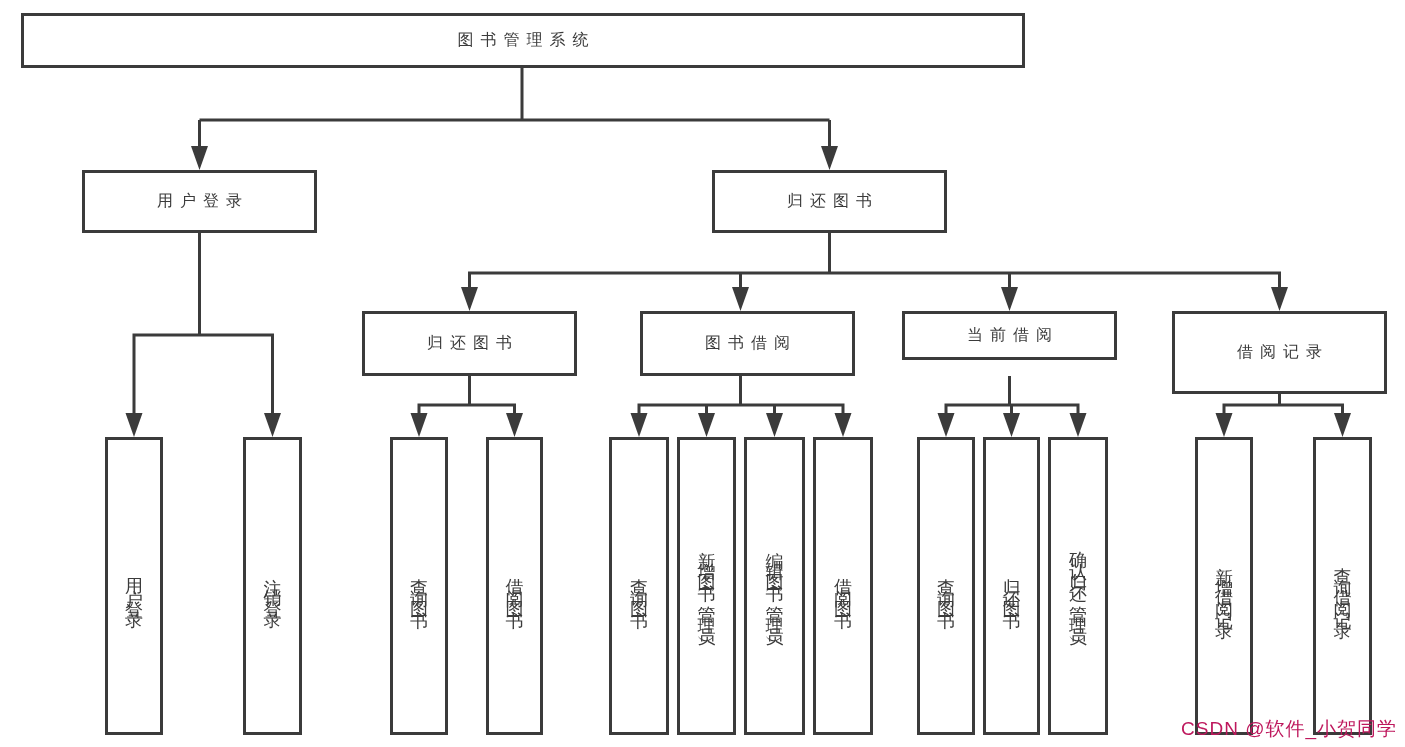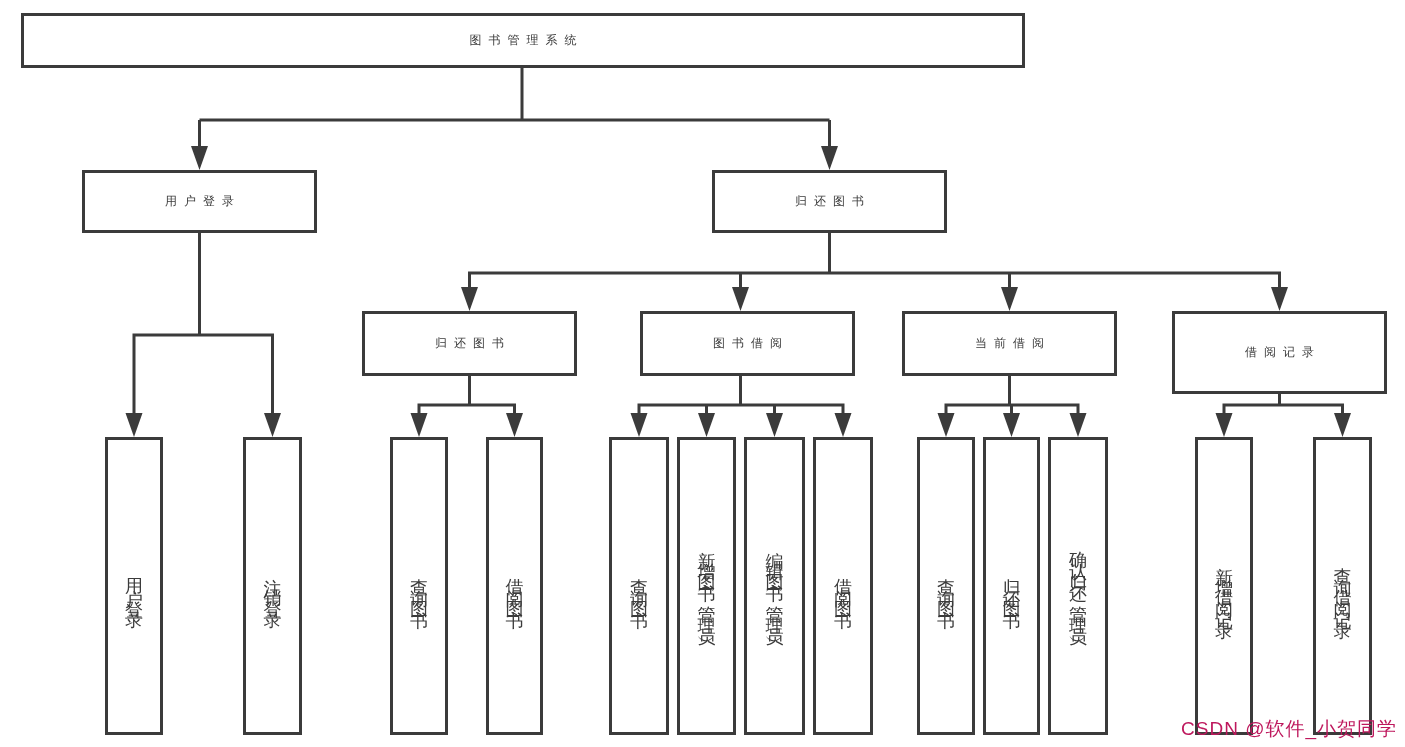--- a/index.html
+++ b/index.html
@@ -22,21 +22,21 @@
     background: #ffffff;
     border: 3px solid #3b3b3b;
     color: #3b3b3b;
     display: flex;
     align-items: center;
     justify-content: center;
     z-index: 2;
     box-sizing: border-box;
   }
   .node.h {
-    font-size: 12px;
+    font-size: 16px;
     letter-spacing: 7px;
     text-indent: 7px;
     white-space: nowrap;
   }
   .node.v {
     writing-mode: vertical-rl;
     text-orientation: mixed;
     font-size: 18px;
     letter-spacing: 11px;
     line-height: 1;
@@ -93,21 +93,21 @@
     <polygon points="1334,413 1351,413 1342.5,437" fill="#3b3b3b"></polygon>
   </svg>
 
   <div class="node h" style="left:21px; top:13px; width:1004px; height:55px;">图书管理系统</div>
 
   <div class="node h" style="left:82px; top:170px; width:235px; height:63px;">用户登录</div>
   <div class="node h" style="left:712px; top:170px; width:235px; height:63px;">归还图书</div>
 
   <div class="node h" style="left:362px; top:311px; width:215px; height:65px;">归还图书</div>
   <div class="node h" style="left:633px; top:311px; width:215px; height:65px;margin-left:7px;">图书借阅</div>
-  <div class="node h" style="left:902px; top:311px; width:215px; height:65px;">当前借阅</div>
+  <div class="node h" style="left:902px; top:311px; width:215px; height:49px;">当前借阅</div>
   <div class="node h" style="left:1172px; top:311px; width:215px; height:83px;">借阅记录</div>
 
   <div class="node v" style="left:105px; top:437px; width:58px; height:298px;">用户登录</div>
   <div class="node v" style="left:243px; top:437px; width:59px; height:298px;">注销登录</div>
 
   <div class="node v" style="left:390px; top:437px; width:58px; height:298px;">查询图书</div>
   <div class="node v" style="left:486px; top:437px; width:57px; height:298px;">借阅图书</div>
 
   <div class="node v" style="left:609px; top:437px; width:60px; height:298px;">查询图书</div>
   <div class="node v" style="left:677px; top:437px; width:59px; height:298px;">新增图书（管理员）</div>

